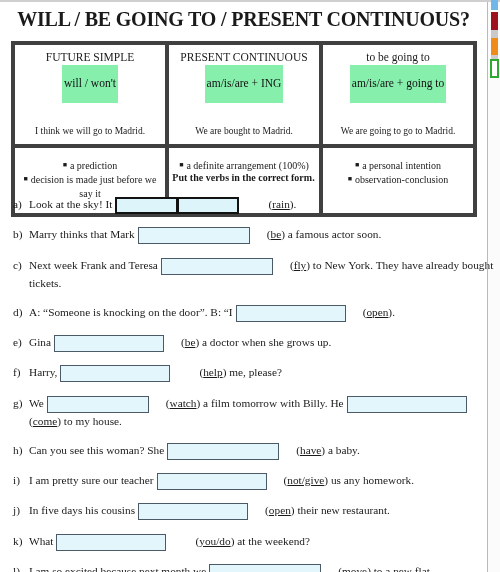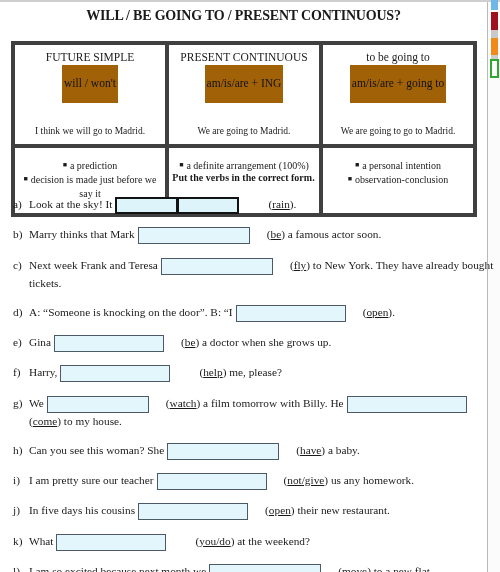--- a/index.html
+++ b/index.html
@@ -67,21 +67,21 @@
     width: 9px;
   }
 
   
   #worksheet-title {
     position: absolute;
     top: 8px;
     left: 0;
     width: 487px;
     text-align: center;
-    font-size: 14px;
+    font-size: 20px;
     font-weight: bold;
     letter-spacing: -0.2px;
   }
 
   
   #grammar-table {
     position: absolute;
     top: 41px;
     left: 11px;
     width: 466px;
@@ -93,21 +93,21 @@
     text-align: center;
     vertical-align: top;
     padding: 5px 4px 6px 4px;
   }
   .tense-name {
     font-size: 11.5px;
     line-height: 1.25;
   }
   .tense-formula {
     display: inline-block;
-    background: #a16207;
+    background: #86efac;
     color: #111111;
     font-size: 11.5px;
     line-height: 1.2;
     padding: 12px 2px;
     margin-top: 1px;
   }
   .tense-example {
     font-size: 9.5px;
     margin-top: 23px;
     line-height: 1.2;
@@ -201,21 +201,21 @@
   <tbody>
       <tr>
     <td>
       <div class="tense-name">FUTURE SIMPLE</div>
       <div class="tense-formula">will / won't</div>
       <div class="tense-example">I think we will go to Madrid.</div>
     </td>
     <td>
       <div class="tense-name">PRESENT CONTINUOUS</div>
       <div class="tense-formula">am/is/are + ING</div>
-      <div class="tense-example">We are going to Madrid.</div>
+      <div class="tense-example">We are bought to Madrid.</div>
     </td>
     <td>
       <div class="tense-name">to be going to</div>
       <div class="tense-formula">am/is/are + going to</div>
       <div class="tense-example">We are going to go to Madrid.</div>
     </td>
   </tr>
   <tr>
     <td class="usage-cell">
       <ul class="usage-list">

